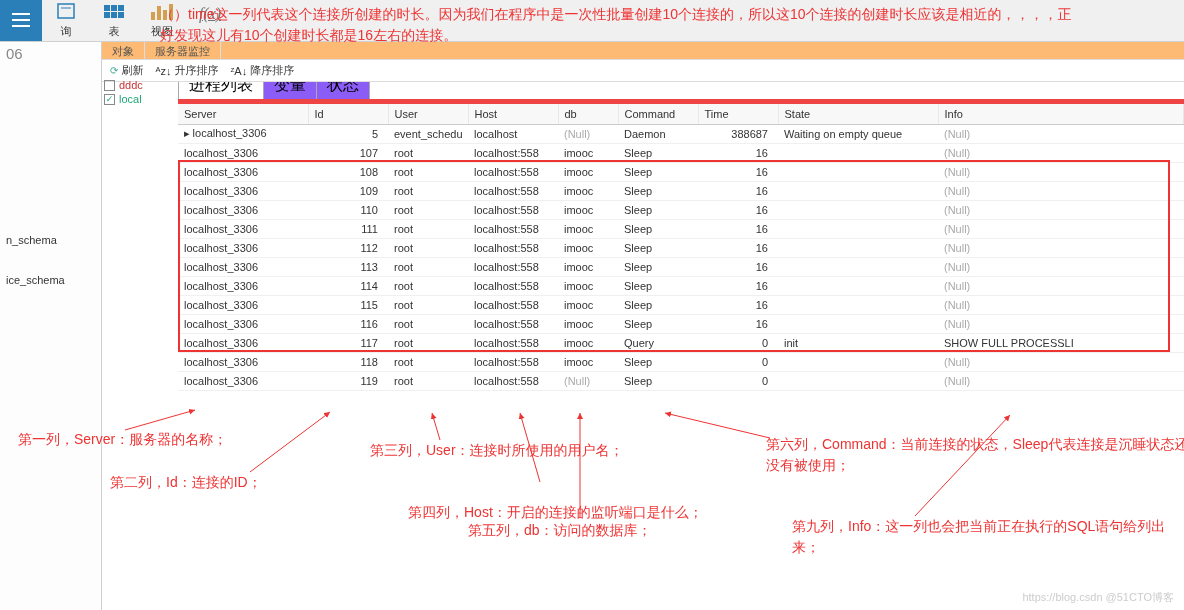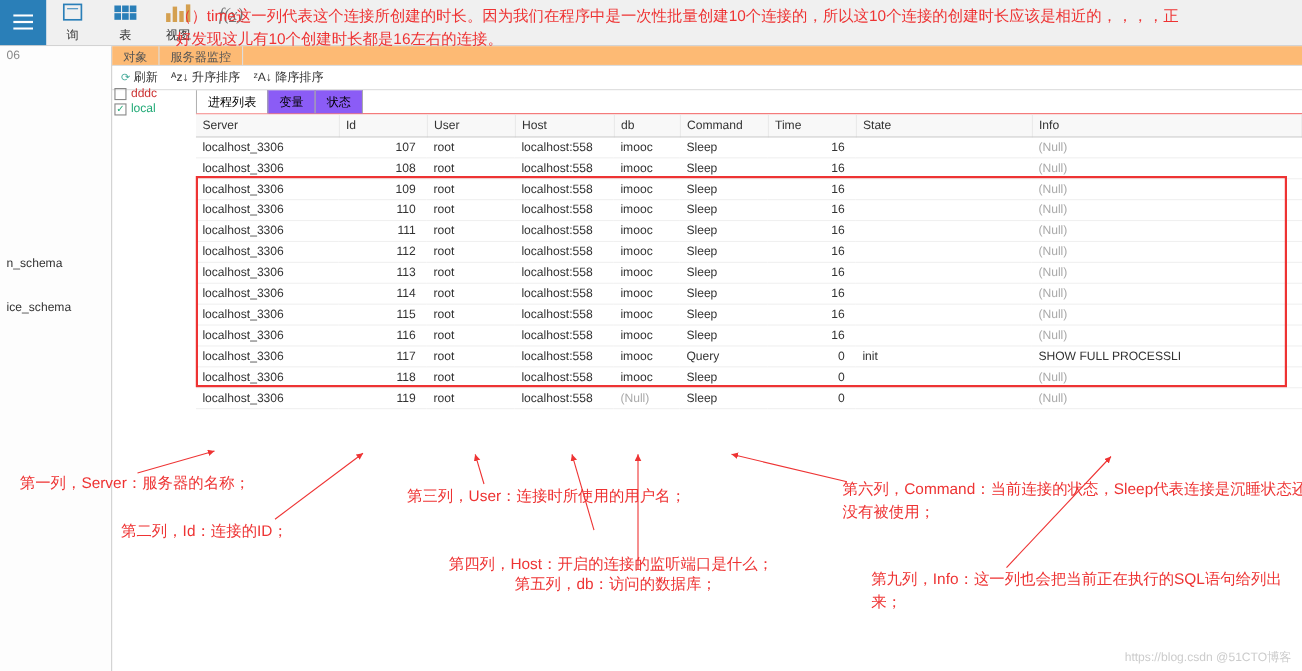--- a/index.html
+++ b/index.html
@@ -11,29 +11,29 @@
     .tool-icon { width: 28px; height: 22px; margin-bottom: 2px; display: flex; align-items: center; justify-content: center; }
     .grid-icon { display: grid; grid-template-columns: repeat(3,6px); grid-template-rows: repeat(2,6px); gap: 1px; }
     .grid-icon span { background: #2a7fb8; }
     .bar-icon { display: flex; align-items: flex-end; gap: 2px; height: 18px; }
     .bar-icon span { width: 4px; background: #d4a050; }
     .bar-icon span:nth-child(1){height:8px}.bar-icon span:nth-child(2){height:14px}.bar-icon span:nth-child(3){height:10px}.bar-icon span:nth-child(4){height:16px}
     .fx-icon { font-style: italic; font-size: 16px; color: #737373; font-family: serif; text-decoration: underline; }
     
     .main-area { display: flex; height: calc(100% - 42px); }
     .left-panel { width: 102px; border-right: 1px solid #d0d0d0; background: #fdfdfd; overflow: hidden; }
-    .left-top { font-size: 11px; color: #888; padding: 3px 6px; }
+    .left-top { font-size: 15px; color: #888; padding: 3px 6px; }
     
     .right-panel { flex: 1; display: flex; flex-direction: column; }
     .obj-header { height: 18px; background: #fdba74; border-bottom: 1px solid #ddd; display: flex; font-size: 11px; color: #555; }
     .obj-header span { padding: 2px 10px; border-right: 1px solid #ddd; }
     .toolbar2 { height: 22px; display: flex; align-items: center; gap: 12px; padding: 0 8px; border-bottom: 1px solid #ddd; font-size: 11px; }
     .toolbar2 .item { display: flex; align-items: center; gap: 3px; color: #333; cursor: pointer; }
     .green-arrow { color: #4a9; font-size: 10px; }
-    .tabs { height: 22px; display: flex; align-items: flex-end; border-bottom: 1px solid #ef4444; font-size: 11px; }
+    .tabs { height: 22px; display: flex; align-items: flex-end; border-bottom: 5px solid #ef4444; font-size: 16px; }
     .tabs .tab { padding: 3px 10px; border: 1px solid #aaa; border-bottom: none; margin-right: -1px; background: #8b5cf6; cursor: pointer; }
     .tabs .tab.active { background: #fff; } 
     
     .left-tree { position: absolute; left: 102px; top: 78px; width: 75px; font-size: 11px; }
     .tree-item { display: flex; align-items: center; gap: 4px; padding: 1px 2px; cursor: pointer; }
     .checkbox { width: 11px; height: 11px; border: 1px solid #888; display: inline-flex; align-items: center; justify-content: center; font-size: 9px; }
     .checkbox.checked::before { content: "✓"; color: #2a7; }
     .tree-item.red .label { color: #c33; }
     .tree-item.green .label { color: #2a7; }
     
@@ -168,20 +168,31 @@
                 <th>Host</th>
                 <th>db</th>
                 <th>Command</th>
                 <th>Time</th>
                 <th>State</th>
                 <th>Info</th>
               </tr>
             </thead>
           <tbody id="tbody">
               <tr>
+                <td>▸ localhost_3306</td>
+                <td class="num">5</td>
+                <td>event_schedu</td>
+                <td>localhost</td>
+                <td class="null">(Null)</td>
+                <td>Daemon</td>
+                <td class="num">388687</td>
+                <td>Waiting on empty queue</td>
+                <td class="null">(Null)</td>
+              </tr>
+              <tr>
                 <td> localhost_3306</td>
                 <td class="num">107</td>
                 <td>root</td>
                 <td>localhost:558</td>
                 <td>imooc</td>
                 <td>Sleep</td>
                 <td class="num">16</td>
                 <td></td>
                 <td class="null">(Null)</td>
               </tr>

